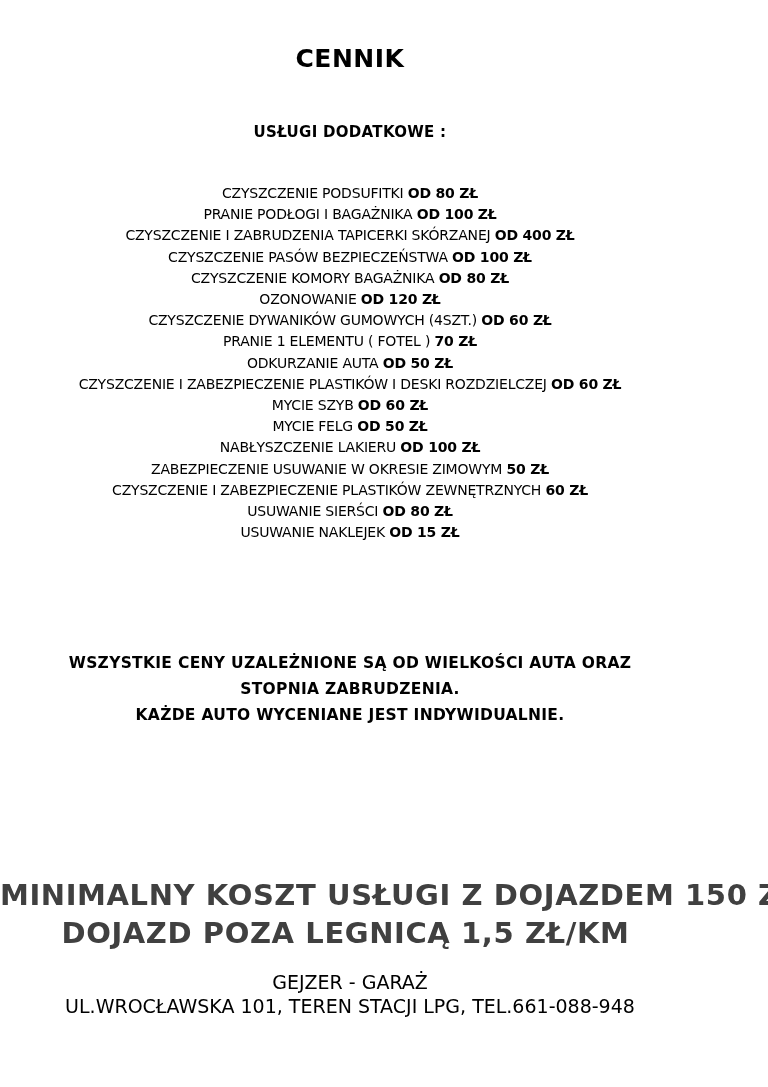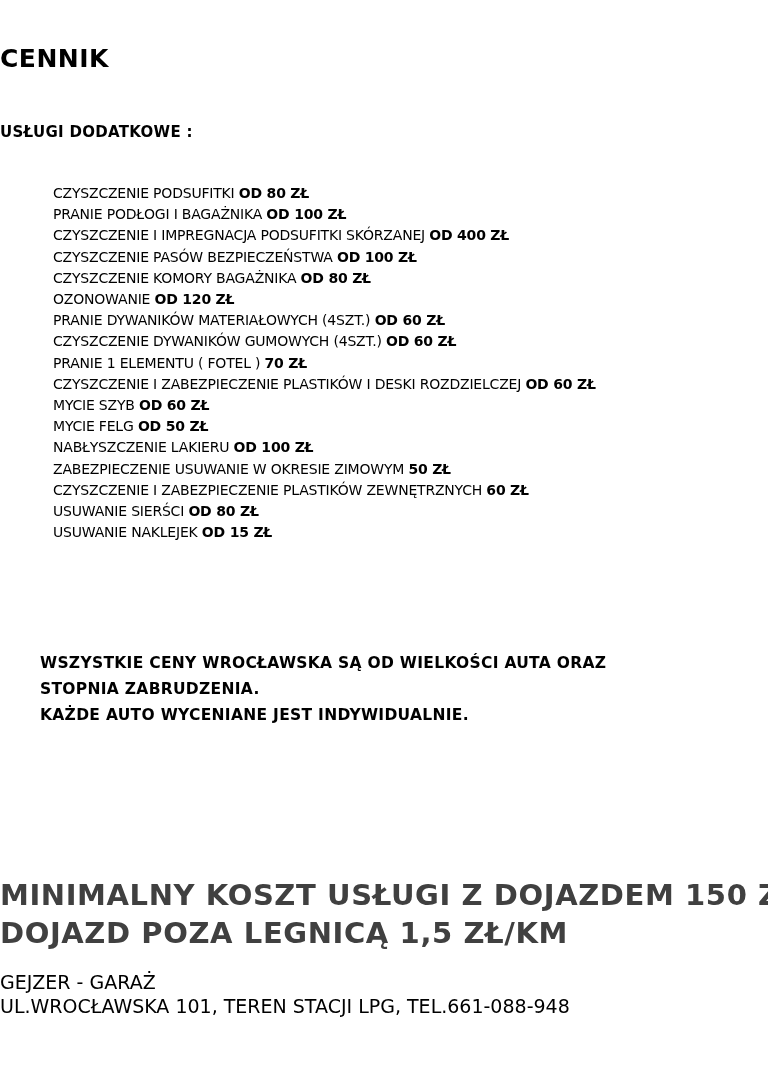--- a/index.html
+++ b/index.html
@@ -13,21 +13,21 @@
       position: relative;
       overflow: hidden;
       font-family: "DejaVu Sans", sans-serif;
       color: #000000;
     }
     .page {
       position: absolute;
       left: 0; top: 0;
       width: 700px;
       height: 1087px;
-      text-align: left;
+      text-align: center;
     }
     .title {
       position: absolute;
       left: 0; right: 0;
       top: 44px;
       font-size: 25px;
       font-weight: bold;
       letter-spacing: 0.5px;
     }
     .subtitle {
@@ -96,39 +96,39 @@
 
 <div class="page">
 
   <div class="title">CENNIK</div>
 
   <div class="subtitle">USŁUGI DODATKOWE :</div>
 
   <ul class="services">
     <li class="service"><span class="name">CZYSZCZENIE PODSUFITKI</span> <span class="price">OD 80 ZŁ</span></li>
     <li class="service"><span class="name">PRANIE PODŁOGI I BAGAŻNIKA</span> <span class="price">OD 100 ZŁ</span></li>
-    <li class="service"><span class="name">CZYSZCZENIE I IMPREGNACJA PODSUFITKI SKÓRZANEJ</span> <span class="price">OD 400 ZŁ</span></li>
+    <li class="service"><span class="name">CZYSZCZENIE I ZABRUDZENIA TAPICERKI SKÓRZANEJ</span> <span class="price">OD 400 ZŁ</span></li>
     <li class="service"><span class="name">CZYSZCZENIE PASÓW BEZPIECZEŃSTWA</span> <span class="price">OD 100 ZŁ</span></li>
     <li class="service"><span class="name">CZYSZCZENIE KOMORY BAGAŻNIKA</span> <span class="price">OD 80 ZŁ</span></li>
     <li class="service"><span class="name">OZONOWANIE</span> <span class="price">OD 120 ZŁ</span></li>
-    <li class="service"><span class="name">PRANIE DYWANIKÓW MATERIAŁOWYCH (4SZT.)</span> <span class="price">OD 60 ZŁ</span></li>
     <li class="service"><span class="name">CZYSZCZENIE DYWANIKÓW GUMOWYCH (4SZT.)</span> <span class="price">OD 60 ZŁ</span></li>
     <li class="service"><span class="name">PRANIE 1 ELEMENTU ( FOTEL )</span> <span class="price">70 ZŁ</span></li>
+    <li class="service"><span class="name">ODKURZANIE AUTA</span> <span class="price">OD 50 ZŁ</span></li>
     <li class="service"><span class="name">CZYSZCZENIE I ZABEZPIECZENIE PLASTIKÓW I DESKI ROZDZIELCZEJ</span> <span class="price">OD 60 ZŁ</span></li>
     <li class="service"><span class="name">MYCIE SZYB</span> <span class="price">OD 60 ZŁ</span></li>
     <li class="service"><span class="name">MYCIE FELG</span> <span class="price">OD 50 ZŁ</span></li>
     <li class="service"><span class="name">NABŁYSZCZENIE LAKIERU</span> <span class="price">OD 100 ZŁ</span></li>
     <li class="service"><span class="name">ZABEZPIECZENIE USUWANIE W OKRESIE ZIMOWYM</span> <span class="price">50 ZŁ</span></li>
     <li class="service"><span class="name">CZYSZCZENIE I ZABEZPIECZENIE PLASTIKÓW ZEWNĘTRZNYCH</span> <span class="price">60 ZŁ</span></li>
     <li class="service"><span class="name">USUWANIE SIERŚCI</span> <span class="price">OD 80 ZŁ</span></li>
     <li class="service"><span class="name">USUWANIE NAKLEJEK</span> <span class="price">OD 15 ZŁ</span></li>
   </ul>
 
   <div class="notice">
-    <div>WSZYSTKIE CENY WROCŁAWSKA SĄ OD WIELKOŚCI AUTA ORAZ</div>
+    <div>WSZYSTKIE CENY UZALEŻNIONE SĄ OD WIELKOŚCI AUTA ORAZ</div>
     <div>STOPNIA ZABRUDZENIA.</div>
     <div>KAŻDE AUTO WYCENIANE JEST INDYWIDUALNIE.</div>
   </div>
 
   <div class="highlight">
     <div>MINIMALNY KOSZT USŁUGI Z DOJAZDEM 150 ZŁ</div>
     <div>DOJAZD POZA LEGNICĄ 1,5 ZŁ/KM</div>
   </div>
 
   <div class="footer">

